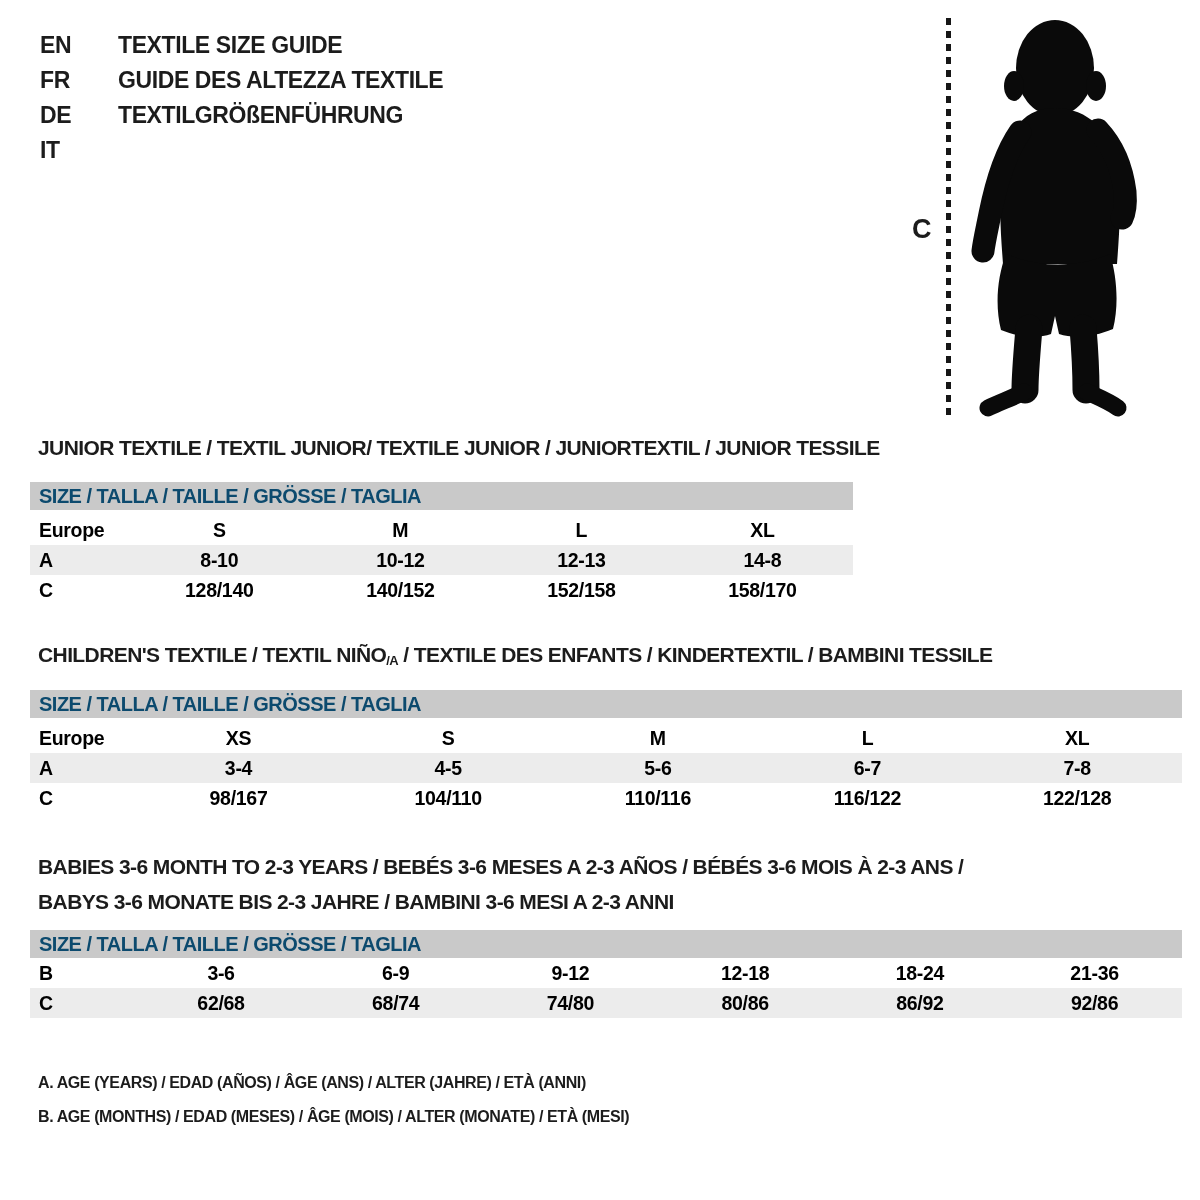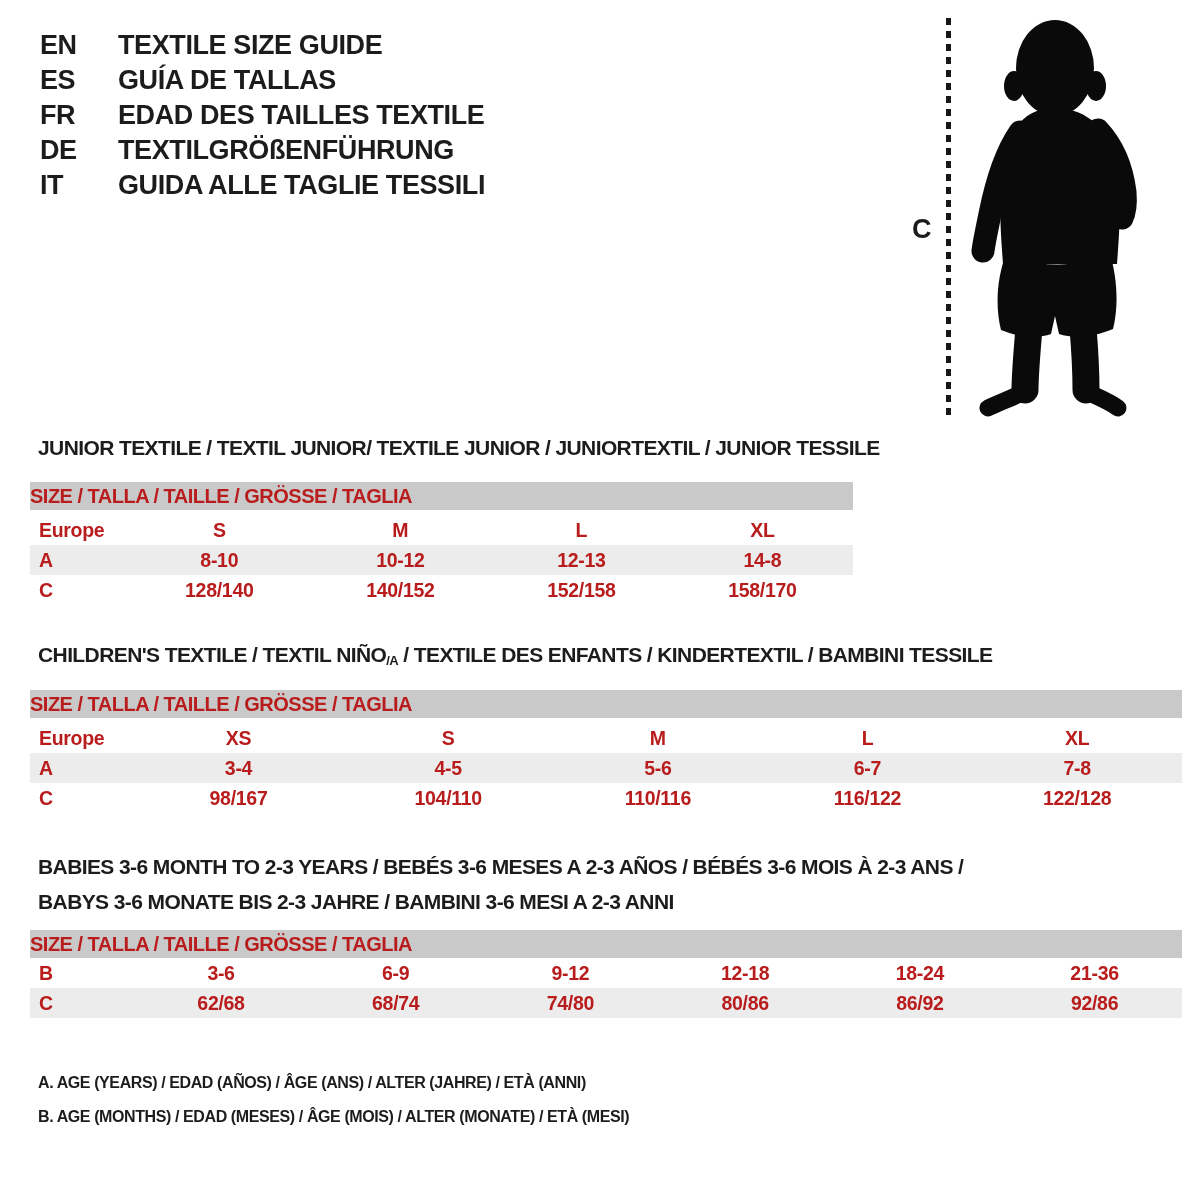--- a/index.html
+++ b/index.html
@@ -3,42 +3,42 @@
 <meta charset="utf-8">
 <style>
   html,body { margin:0; padding:0; background:#fff; }
   .canvas {
     position:relative; width:1200px; height:1200px; background:#ffffff;
     font-family:"Liberation Sans", sans-serif; color:#1c1c1c; overflow:hidden;
   }
   
   .langs { position:absolute; left:40px; top:28px; }
   .lang-row { display:flex; height:35px; align-items:center;
-              font-weight:700; font-size:27px; letter-spacing:-0.4px; }
+              font-weight:700; font-size:23px; letter-spacing:-0.4px; }
   .lang-code { width:78px; }
   
   .measure-line {
     position:absolute; left:946px; top:18px; width:5px; height:400px;
     background:repeating-linear-gradient(to bottom, #161616 0 7px, transparent 7px 13px);
   }
   .measure-label { position:absolute; left:912px; top:214px;
     font-weight:700; font-size:27px; letter-spacing:-0.5px; }
   .figure-svg { position:absolute; left:966px; top:16px; }
   
   .section-title { position:absolute; font-weight:700; font-size:21px;
     letter-spacing:-0.6px; white-space:nowrap; }
   .sub-part { font-size:13px; vertical-align:-3px; }
   
   .size-table { position:absolute; }
   .bar { background:#c9c9c9; height:28px; display:flex; align-items:center;
-         box-sizing:border-box;
-         font-weight:700; font-size:20px; color:#b91c1c; letter-spacing:-0.5px; }
+         padding-left:9px; box-sizing:border-box;
+         font-weight:700; font-size:20px; color:#0c4a6e; letter-spacing:-0.5px; }
   .gap6 { height:6px; }
   .trow { display:flex; align-items:center; font-weight:700; font-size:19.5px;
-          letter-spacing:-0.3px; color:#b91c1c; }
+          letter-spacing:-0.3px; color:#000000; }
   .h29 { height:29px; } .h30 { height:30px; }
   .trow .lbl { padding-left:9px; box-sizing:border-box; text-align:left; }
   .trow .cell { text-align:center; }
   .shaded { background:#ececec; }
   .t4 .lbl { width:12%; }  .t4 .cell { width:22%; }
   .t5 .lbl { width:9%; }   .t5 .cell { width:18.2%; }
   .t6 .lbl { width:9%; }   .t6 .cell { width:15.166%; }
   
   .legend { position:absolute; left:38px; top:1066px; }
   .legend-line { height:34px; display:flex; align-items:center;
@@ -48,34 +48,29 @@
 <body>
 
 <div class="canvas">
 
   <div class="langs">
     <div class="lang-row">
       <div class="lang-code">EN</div>
       <div class="lang-title">TEXTILE SIZE GUIDE</div>
     </div>
     <div class="lang-row">
-      <div class="lang-code">ES</div>
-      <div class="lang-title">GUÍA DE TALLAS</div>
-    </div>
-    <div class="lang-row">
       <div class="lang-code">FR</div>
-      <div class="lang-title">EDAD DES TAILLES TEXTILE</div>
+      <div class="lang-title">GUIDE DES ALTEZZA TEXTILE</div>
     </div>
     <div class="lang-row">
       <div class="lang-code">DE</div>
       <div class="lang-title">TEXTILGRÖßENFÜHRUNG</div>
     </div>
     <div class="lang-row">
       <div class="lang-code">IT</div>
-      <div class="lang-title">GUIDA ALLE TAGLIE TESSILI</div>
     </div>
   </div>
 
   <div class="measure-line"></div>
   <div class="measure-label">C</div>
   <svg class="figure-svg" width="200" height="404" viewBox="0 0 200 404" aria-hidden="true">
     <g fill="#0a0a0a" stroke="none">
       <ellipse cx="89" cy="52" rx="39" ry="48"></ellipse>
       <ellipse cx="48" cy="70" rx="10" ry="15"></ellipse>
       <ellipse cx="130" cy="70" rx="10" ry="15"></ellipse>

